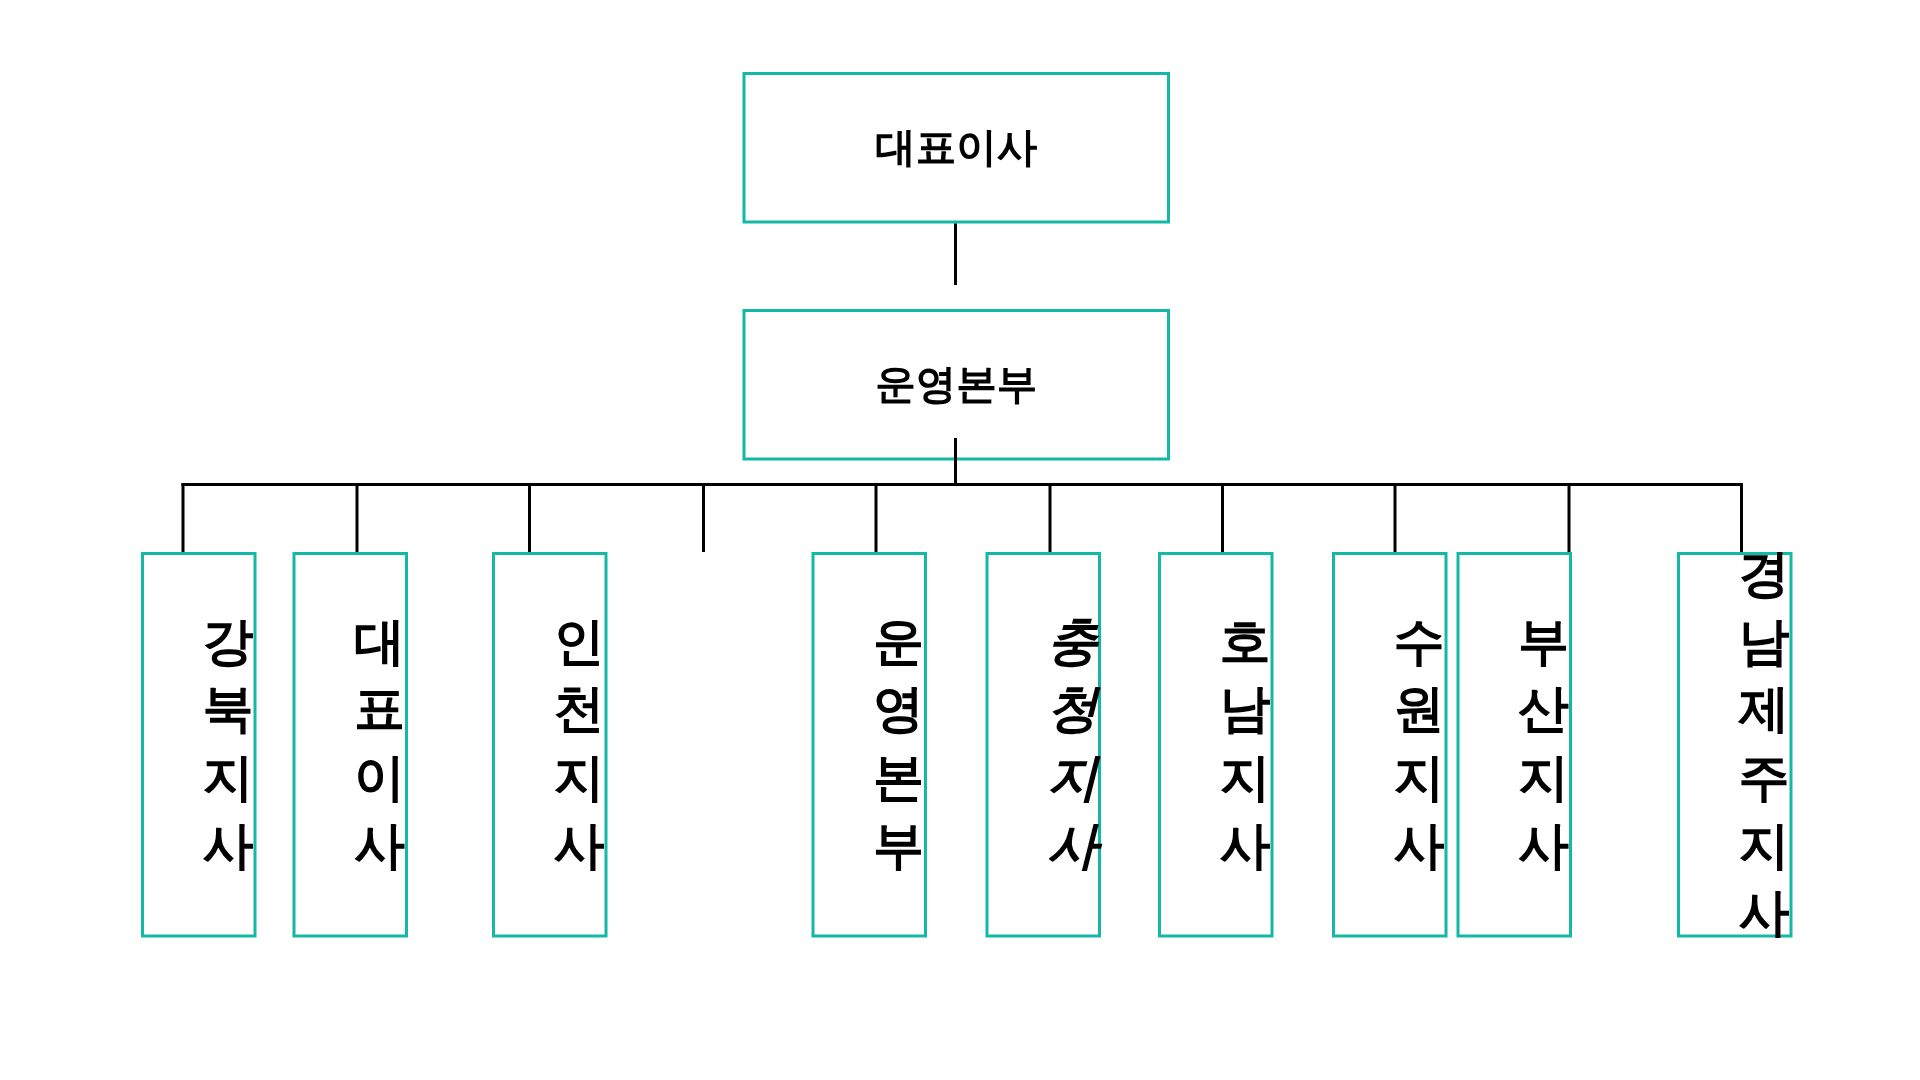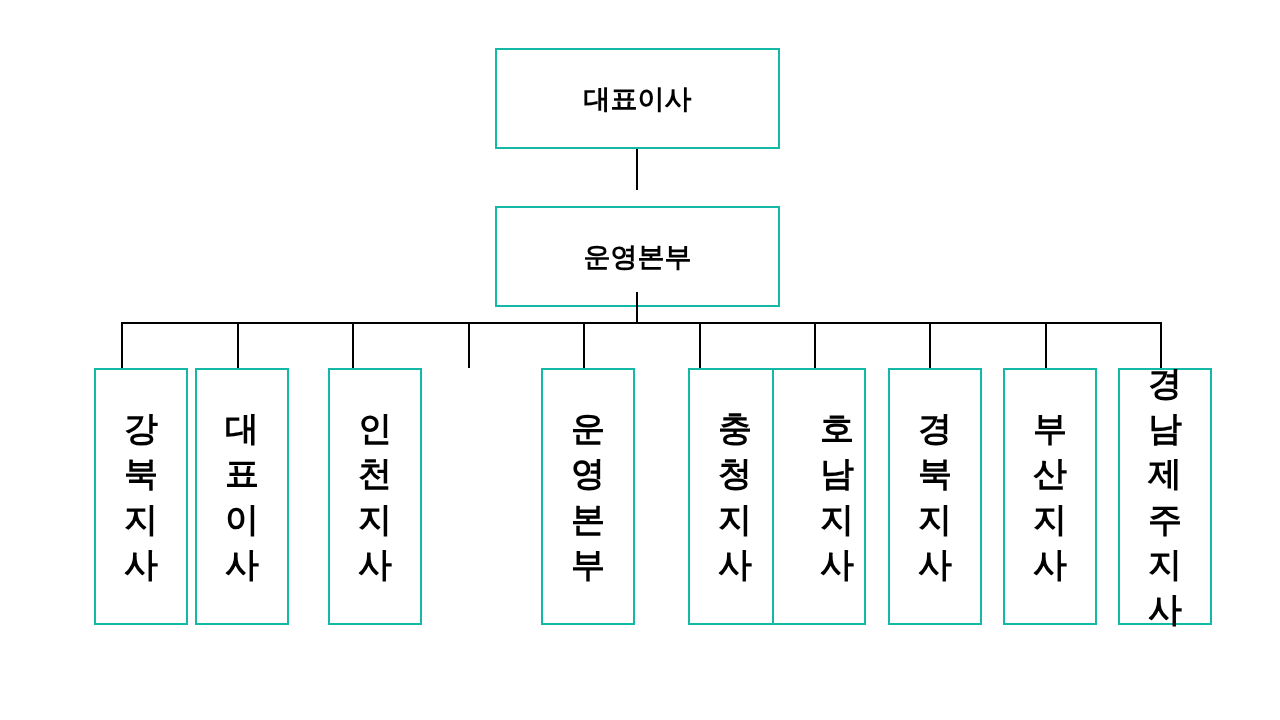--- a/index.html
+++ b/index.html
@@ -43,23 +43,24 @@
   .tier-top .node-label {
     font-size: 27px;
     line-height: 1.1;
     white-space: nowrap;
   }
   #node-ceo  { top: 48px; }
   #node-ops  { top: 206px; }
 
   
   .tier-leaf {
-    width: 94px;
+    width: 77px;
     height: 257px;
     top: 368px;
+    justify-content: flex-end;
   }
   .tier-leaf .node-label {
     font-size: 34px;
     line-height: 1.33;
     width: 1em;
     word-break: break-all;
     white-space: normal;
   }
 
   
@@ -110,33 +111,33 @@
 
   <div class="node-box tier-leaf" style="left:328px;">
     <span class="node-label">인천지사</span>
   </div>
 
 
   <div class="node-box tier-leaf" style="left:541px;">
     <span class="node-label">운영본부</span>
   </div>
 
-  <div class="node-box tier-leaf" style="left:688px;">
+  <div class="node-box tier-leaf" style="left:657px;font-style:italic;">
     <span class="node-label">충청지사</span>
   </div>
 
   <div class="node-box tier-leaf" style="left:772px;padding-left:36px;">
     <span class="node-label">호남지사</span>
   </div>
 
   <div class="node-box tier-leaf" style="left:888px;">
-    <span class="node-label">경북지사</span>
+    <span class="node-label">수원지사</span>
   </div>
 
-  <div class="node-box tier-leaf" style="left:1003px;">
+  <div class="node-box tier-leaf" style="left:971px;">
     <span class="node-label">부산지사</span>
   </div>
 
   <div class="node-box tier-leaf" style="left:1118px;">
     <span class="node-label">경남제주지사</span>
   </div>
 
 </div>
 
 </body></html>

